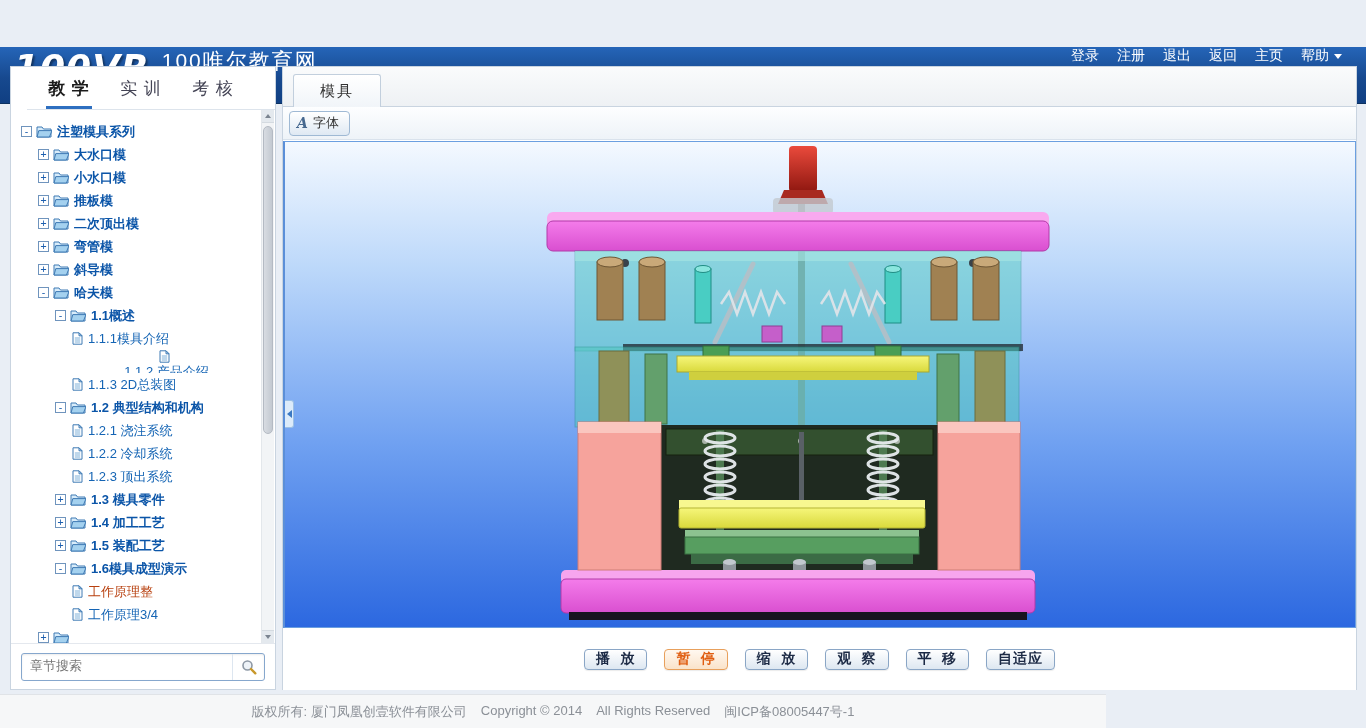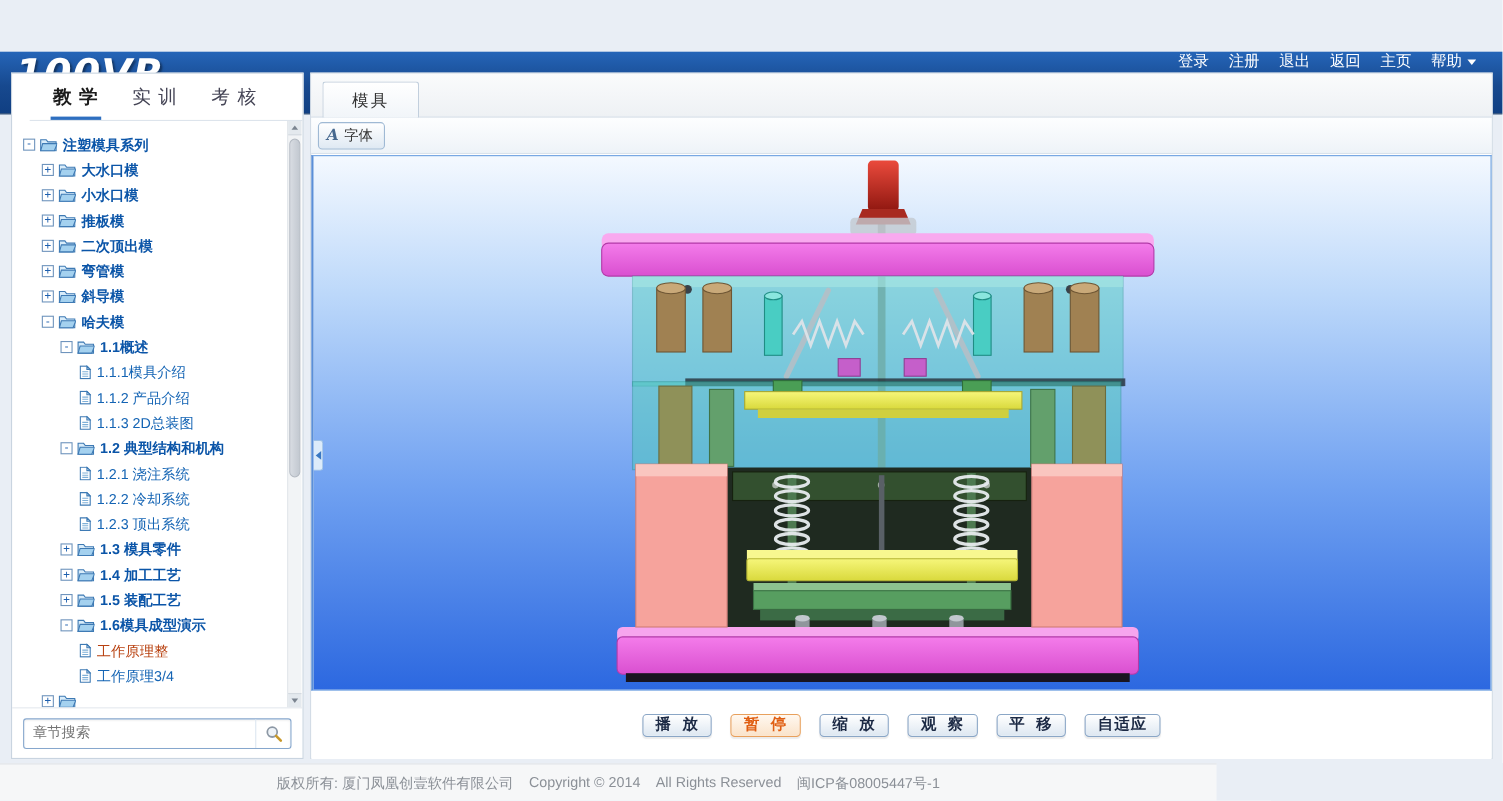--- a/index.html
+++ b/index.html
@@ -93,20 +93,21 @@
   .footer{position:absolute;left:0;top:694px;width:1106px;height:34px;background:#f6f7f8;
     border-top:1px solid #e0e3e7;display:flex;align-items:center;justify-content:center;
     color:#8b9097;font-size:13px;}
   .fpart{margin:0 7px;white-space:nowrap;}
 </style>
 </head>
 <body>
 
 <div class="header">
   <div class="logo">100VR</div>
+  <div class="site-name">100唯尔教育网</div>
   <div class="header-nav">
       <a class="nav-link">登录</a>
       <a class="nav-link">注册</a>
       <a class="nav-link">退出</a>
       <a class="nav-link">返回</a>
       <a class="nav-link">主页</a>
       <a class="nav-link">帮助<span class="caret"></span></a>
     </div>
 </div>
 
@@ -211,21 +212,21 @@
         <div class="tree-row" style="padding-left: 57px;">
           <span class="tree-icon">
             <svg width="11" height="13" viewBox="0 0 11 13">
               <path d="M1 .8h6L10 3.8v8.4H1z" fill="#ffffff" stroke="#3e7ab4"></path>
               <path d="M7 .8l3 3H7z" fill="#cfe4f5" stroke="#3e7ab4"></path>
               <path d="M2.8 6h5.4M2.8 8h5.4M2.8 10h5.4" stroke="#7fb0d8" fill="none"></path>
             </svg>
           </span>
           <span class="tree-label">1.1.1模具介绍</span>
         </div>
-        <div class="tree-row" style="padding-left: 57px;">
+        <div class="tree-row" style="padding-left: 57px; flex-direction: column;">
           <span class="tree-icon">
             <svg width="11" height="13" viewBox="0 0 11 13">
               <path d="M1 .8h6L10 3.8v8.4H1z" fill="#ffffff" stroke="#3e7ab4"></path>
               <path d="M7 .8l3 3H7z" fill="#cfe4f5" stroke="#3e7ab4"></path>
               <path d="M2.8 6h5.4M2.8 8h5.4M2.8 10h5.4" stroke="#7fb0d8" fill="none"></path>
             </svg>
           </span>
           <span class="tree-label">1.1.2 产品介绍</span>
         </div>
         <div class="tree-row" style="padding-left: 57px;">

